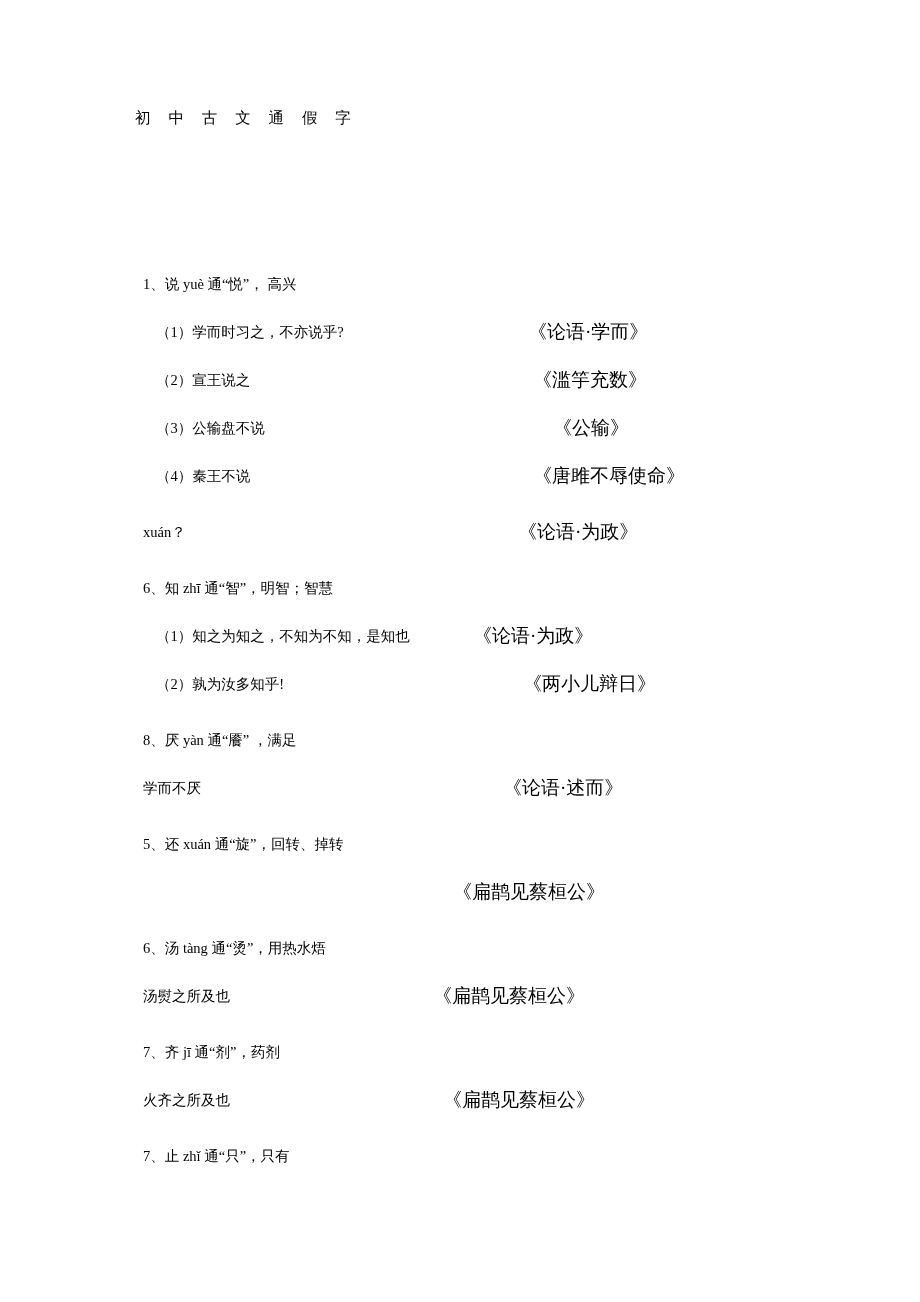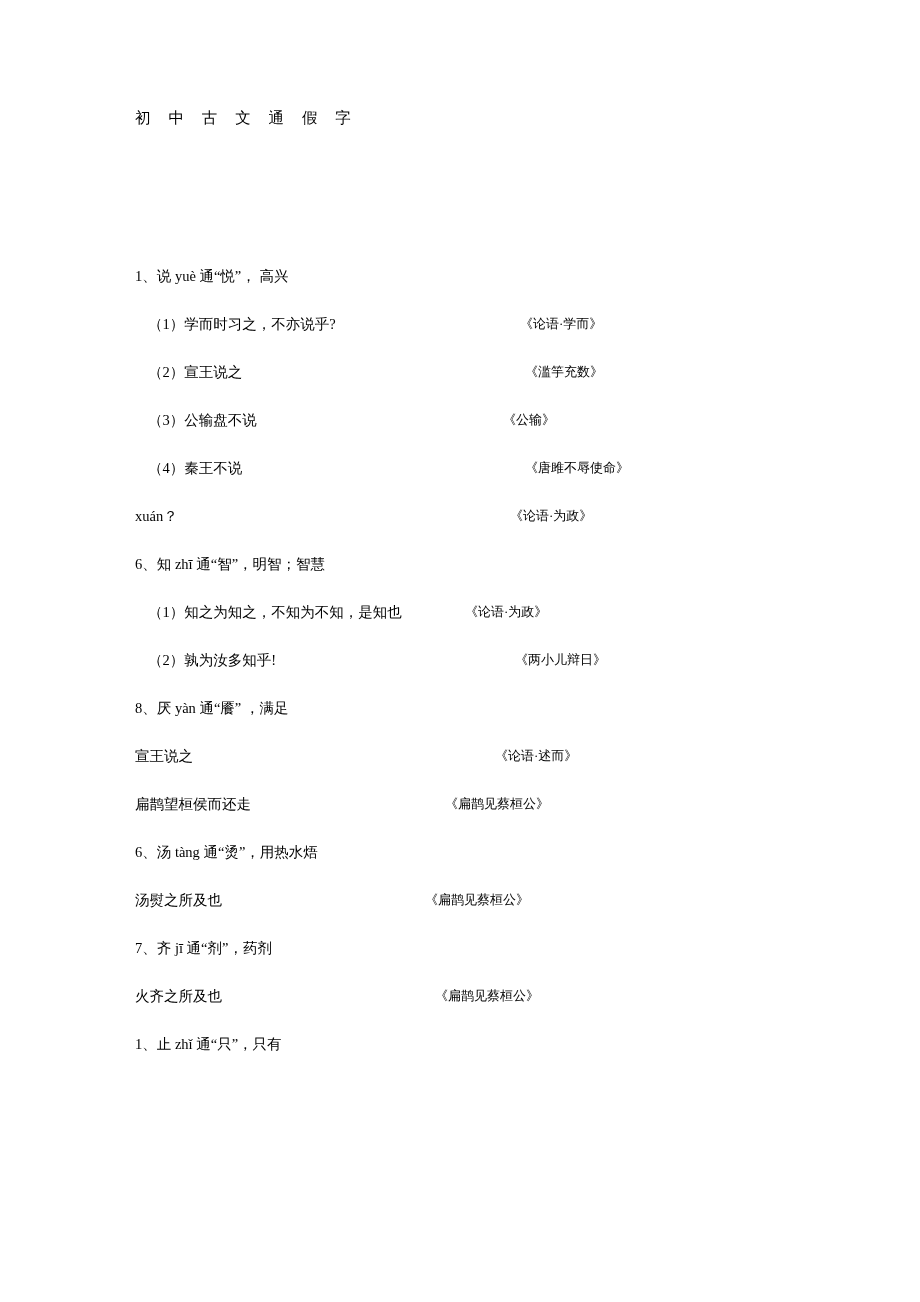--- a/index.html
+++ b/index.html
@@ -31,21 +31,21 @@
     font-family: "Liberation Serif", "DejaVu Serif", serif;
     white-space: nowrap;
   }
   .content {
     position: absolute;
     left: 135px;
     top: 252px;
     width: 640px;
   }
   .entry {
-    margin: 0;
+    margin: 8px;
   }
   .line {
     position: relative;
     height: 48px;
     line-height: 48px;
     font-size: 14.5px;
     white-space: nowrap;
   }
   .headword {
     font-size: 14.5px;
@@ -55,21 +55,21 @@
     height: 48px;
     line-height: 48px;
     font-size: 14.5px;
     white-space: nowrap;
   }
   .example .text {
     display: inline-block;
   }
   .example .src {
     position: absolute;
-    font-size: 13px;
+    font-size: 19px;
     text-align: right;
   }
   .indent {
     padding-left: 13px;
   }
 </style>
 </head>
 <body>
 
 <div class="page">
@@ -83,21 +83,21 @@
       <div class="example indent">
         <span class="text">（1）学而时习之，不亦说乎?</span>
         <span class="src" style="left:385px">《论语·学而》</span>
       </div>
       <div class="example indent">
         <span class="text">（2）宣王说之</span>
         <span class="src" style="left:390px">《滥竽充数》</span>
       </div>
       <div class="example indent">
         <span class="text">（3）公输盘不说</span>
-        <span class="src" style="left:368px">《公输》</span>
+        <span class="src" style="left:410px">《公输》</span>
       </div>
       <div class="example indent">
         <span class="text">（4）秦王不说</span>
         <span class="src" style="left:390px">《唐雎不辱使命》</span>
       </div>
     </div>
 
     <div class="entry">
       <div class="example">
         <span class="text">xuán？</span>
@@ -113,28 +113,28 @@
       </div>
       <div class="example indent">
         <span class="text">（2）孰为汝多知乎!</span>
         <span class="src" style="left:380px">《两小儿辩日》</span>
       </div>
     </div>
 
     <div class="entry">
       <div class="line headword">8、厌 yàn  通“餍” ，满足</div>
       <div class="example">
-        <span class="text">宣王说之</span>
+        <span class="text">学而不厌</span>
         <span class="src" style="left:360px">《论语·述而》</span>
       </div>
     </div>
 
     <div class="entry">
+      <div class="line headword">5、还 xuán 通“旋”，回转、掉转</div>
       <div class="example">
-        <span class="text">扁鹊望桓侯而还走</span>
         <span class="src" style="left:310px">《扁鹊见蔡桓公》</span>
       </div>
     </div>
 
     <div class="entry">
       <div class="line headword">6、汤 tàng 通“烫”，用热水焐</div>
       <div class="example">
         <span class="text">汤熨之所及也</span>
         <span class="src" style="left:290px">《扁鹊见蔡桓公》</span>
       </div>
@@ -142,17 +142,17 @@
 
     <div class="entry">
       <div class="line headword">7、齐 jī  通“剂”，药剂</div>
       <div class="example">
         <span class="text">火齐之所及也</span>
         <span class="src" style="left:300px">《扁鹊见蔡桓公》</span>
       </div>
     </div>
 
     <div class="entry">
-      <div class="line headword">1、止 zhǐ 通“只”，只有</div>
+      <div class="line headword">7、止 zhǐ 通“只”，只有</div>
     </div>
 
   </div>
 </div>
 
 </body></html>

